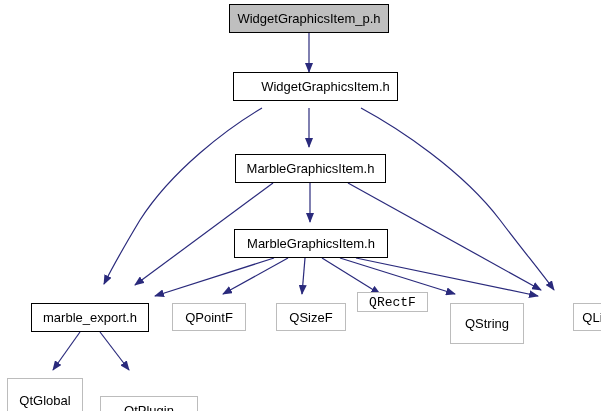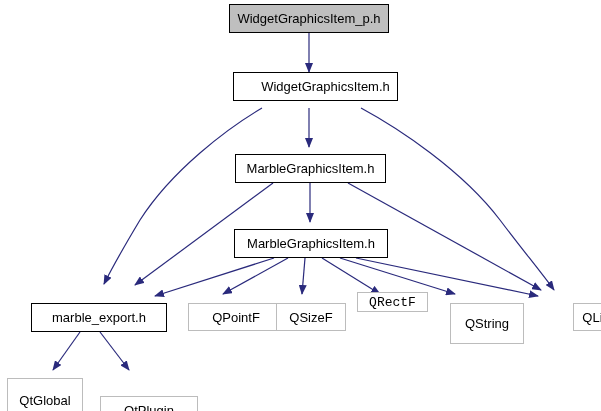--- a/index.html
+++ b/index.html
@@ -88,24 +88,24 @@
       </div>
       <div class="node strong" style="left: 233px; top: 72px; width: 165px; height: 29px; padding-left: 20px;">
         <span>WidgetGraphicsItem.h</span>
       </div>
       <div class="node strong" style="left: 235px; top: 154px; width: 151px; height: 29px;">
         <span>MarbleGraphicsItem.h</span>
       </div>
       <div class="node strong" style="left: 234px; top: 229px; width: 154px; height: 29px;">
         <span>MarbleGraphicsItem.h</span>
       </div>
-      <div class="node strong" style="left: 31px; top: 303px; width: 136px; height: 29px;">
+      <div class="node strong" style="left: 31px; top: 303px; width: 118px; height: 29px;">
         <span>marble_export.h</span>
       </div>
-      <div class="node " style="left: 172px; top: 303px; width: 96px; height: 28px; margin-left: 16px;">
+      <div class="node " style="left: 172px; top: 303px; width: 74px; height: 28px;">
         <span>QPointF</span>
       </div>
       <div class="node " style="left: 266px; top: 303px; width: 70px; height: 28px; margin-left: 10px;">
         <span>QSizeF</span>
       </div>
       <div class="node " style="left: 357px; top: 292px; width: 71px; height: 20px; font-family: Liberation Mono, monospace;">
         <span>QRectF</span>
       </div>
       <div class="node " style="left: 450px; top: 303px; width: 74px; height: 41px;">
         <span>QString</span>

